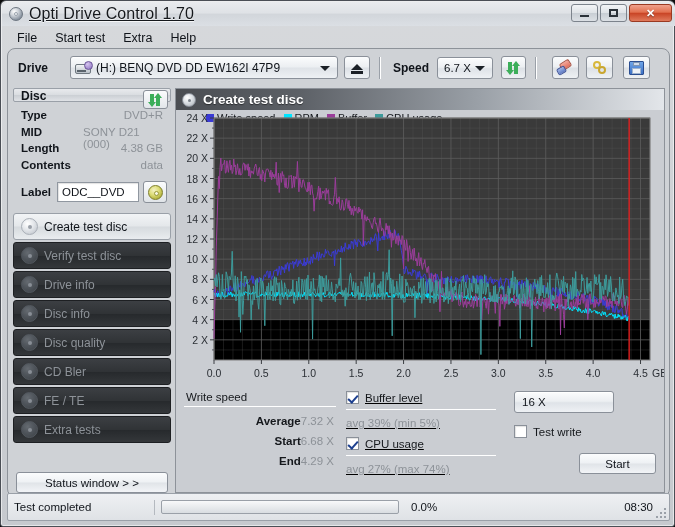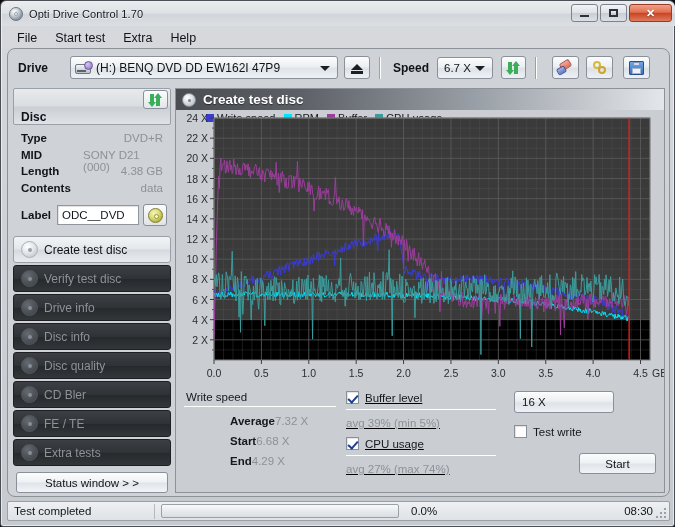--- a/index.html
+++ b/index.html
@@ -43,23 +43,24 @@
     background: radial-gradient(circle at 35% 30%, #fdfdfd 0%, #cfd4da 35%, #8f99a5 70%, #5c6671 100%);
     border: 1px solid #6d7681;
     box-sizing: border-box;
   }
   .title-icon .hub {
     position: absolute; left: 6px; top: 6px; width: 4px; height: 4px;
     background: #f3f5f7; border-radius: 50%; border: 1px solid #9aa3ad;
     box-sizing: border-box;
   }
   .title-text {
-    font-size: 11px; color: #15181c; font-weight: 400;
+    font-size: 16px; color: #15181c; font-weight: 400;
     letter-spacing: 0.1px;
     text-shadow: 0 1px 0 rgba(255,255,255,0.75);
+    text-decoration: underline;
   }
   .win-buttons {
     position: absolute; right: 3px; top: 2px;
     display: flex; gap: 2px; align-items: center;
   }
   .wb {
     width: 27px; height: 18px;
     border: 1px solid #7c838c;
     border-radius: 3px;
     background: linear-gradient(to bottom,#f2f4f6 0%,#dfe3e7 48%,#c8ced4 52%,#dce0e5 100%);
@@ -209,24 +210,24 @@
   .floppy .shut {
     position: absolute; left: 4px; top: 1px; width: 7px; height: 4px;
     background: #cfdced; border: 1px solid #7e95b3; box-sizing: border-box;
   }
 
   
   .leftcol {
     position: absolute; left: 5px; top: 39px; width: 158px; height: 405px;
   }
   .disc-head {
-    position: relative; width: 158px; height: 37px;
+    position: relative; width: 158px; height: 14px;
     background: linear-gradient(to bottom,#e8eaed 0%,#dadde1 48%,#cbcfd4 52%,#dfe2e6 100%);
     border: 1px solid #9aa0a8; border-radius: 2px;
-    box-sizing: border-box; display: flex; align-items: flex-end;
+    box-sizing: border-box; display: flex; align-items: flex-start;
   }
   .disc-head .t { font-size: 12px; font-weight: bold; color: #10141a; margin-left: 7px; }
   .disc-head .rbtn {
     position: absolute; right: 2px; top: 1px; width: 25px; height: 19px;
     border: 1px solid #8a9099; border-radius: 3px;
     background: linear-gradient(to bottom,#fbfcfd,#e2e6ea);
     display: flex; align-items: center; justify-content: center; box-sizing: border-box;
   }
   .disc-body {
     position: relative; width: 158px; margin-top: 3px;
@@ -336,21 +337,21 @@
   }
   .chart-svg { display: block; }
 
   
   .stats {
     position: absolute; left: 0; top: 296px; width: 488px; height: 107px;
   }
   .col-ws { position: absolute; left: 8px; top: 6px; width: 152px; }
   .col-ws .hdr { font-size: 11.5px; color: #15181c; padding-left: 2px; }
   .rule { height: 1px; background: #ffffff; margin-top: 3px; }
-  .srow { display: flex; justify-content: flex-start; margin-top: 8px; padding: 0 2px; margin-left: 44px; }
+  .srow { display: flex; justify-content: flex-end; margin-top: 8px; padding: 0 2px; margin-left: 44px; }
   .srow .k { font-size: 11.5px; color: #15181c; font-weight: bold; }
   .srow .v { font-size: 11.5px; color: #8d9298; }
 
   .col-mid { position: absolute; left: 170px; top: 6px; width: 150px; text-decoration: underline; }
   .chk-line { display: flex; align-items: center; gap: 6px; }
   .chkbox {
     width: 13px; height: 13px; background: #fff; border: 1px solid #8a9099;
     box-sizing: border-box; position: relative; flex: none;
     box-shadow: inset 1px 1px 1px rgba(0,0,0,0.12);
   }
@@ -375,21 +376,21 @@
   .startbtn {
     position: absolute; right: 0px; top: 62px; width: 77px; height: 21px;
     border: 1px solid #8a9099; border-radius: 3px;
     background: linear-gradient(to bottom,#fbfcfd 0%,#eef1f4 48%,#e0e4e8 52%,#f2f4f7 100%);
     display: flex; align-items: center; justify-content: center; box-sizing: border-box;
     font-size: 11.5px; color: #10141a;
   }
 
   
   .statusbar {
-    position: absolute; left: 6px; bottom: 5px; width: 663px; height: 20px;
+    position: absolute; left: 6px; bottom: 5px; width: 663px; height: 28px;
     background: linear-gradient(to bottom,#eef0f3,#dfe2e6);
     border: 1px solid #9aa0a8; border-radius: 2px;
     box-sizing: border-box; display: flex; align-items: center;
   }
   .sb-text { font-size: 11.5px; color: #10141a; margin-left: 6px; width: 140px; }
   .sb-sep { width: 1px; height: 15px; background: #b4b9bf; }
   .progress {
     width: 238px; height: 14px; margin-left: 6px;
     border: 1px solid #9aa0a8; box-sizing: border-box;
     background: linear-gradient(to bottom,#f8f9fa,#d9dde1);

